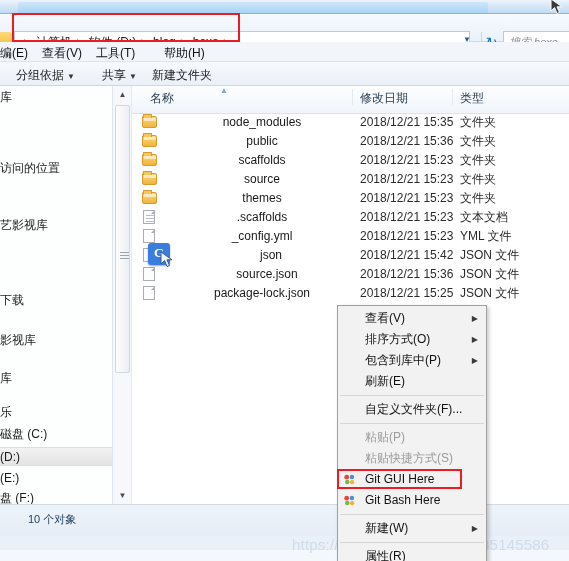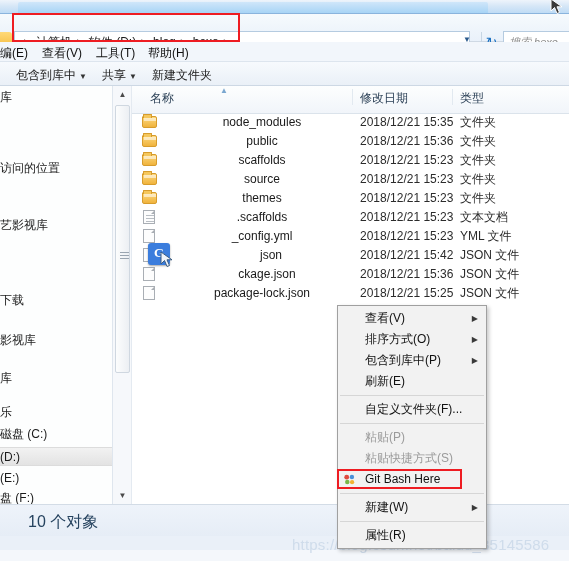--- a/index.html
+++ b/index.html
@@ -222,21 +222,21 @@
   }
   #gt-cursor { position:absolute; left:12px; top:8px; width:16px; height:18px; }
 
   
   #statusbar {
     position:absolute; left:0; top:504px; width:569px; height:32px;
     background:linear-gradient(to bottom,#eef3fa,#e6edf6);
     border-top:1px solid #d3dce6;
   }
   #statusbar span {
-    position:absolute; left:28px; top:7px; font-size:16px; color:#26435f;
+    position:absolute; left:28px; top:7px; font-size:11px; color:#26435f;
     white-space:nowrap;
   }
   #bottomedge {
     position:absolute; left:0; top:536px; width:569px; height:25px;
     background:#eaf0f8;
   }
   #bottomedge:after {
     content:""; position:absolute; left:0; top:14px; width:569px; height:11px;
     background:#f4f7fb;
   }
@@ -314,26 +314,26 @@
     <div id="searchbox">
       <span>搜索 hexo</span>
     </div>
   </div>
   <div id="redbox-crumb"></div>
 
   <div id="menubar">
     <span class="mi" style="left:0px">编(E)</span>
     <span class="mi" style="left:42px">查看(V)</span>
     <span class="mi" style="left:96px">工具(T)</span>
-    <span class="mi" style="left:148px">帮助(H)</span>
+    <span class="mi" style="left:164px">帮助(H)</span>
   </div>
 
   <div id="toolbar">
     <span class="tb" style="left:16px">
-      <span>包含到库中</span><span class="tb-caret">▼</span>
+      <span>分组依据</span><span class="tb-caret">▼</span>
     </span>
     <span class="tb" style="left:102px">
       <span>共享</span><span class="tb-caret">▼</span>
     </span>
     <span class="tb" style="left:152px">新建文件夹</span>
   </div>
 
   <div id="navpane">
     <div class="nav-item" style="top:2px">库</div>
     <div class="nav-item" style="top:73px">访问的位置</div>
@@ -432,21 +432,21 @@
           <i class="ic-doc"></i>
         </span>
       <span class="r-name" style="padding-left:18px">json</span>
       <span class="r-date">2018/12/21 15:42</span>
       <span class="r-type">JSON 文件</span>
     </div>
     <div class="row" style="top:179px">
       <span class="r-icon">
           <i class="ic-doc"></i>
         </span>
-      <span class="r-name" style="padding-left:10px">ckage.json</span>
+      <span class="r-name" style="padding-left:10px">source.json</span>
       <span class="r-date">2018/12/21 15:36</span>
       <span class="r-type">JSON 文件</span>
     </div>
     <div class="row" style="top:198px">
       <span class="r-icon">
           <i class="ic-doc"></i>
         </span>
       <span class="r-name">package-lock.json</span>
       <span class="r-date">2018/12/21 15:25</span>
       <span class="r-type">JSON 文件</span>
@@ -488,20 +488,29 @@
     <div class="cm-sep"></div>
     <div class="cm-item">
       <span>自定义文件夹(F)...</span>
     </div>
     <div class="cm-sep"></div>
     <div class="cm-item dim">
       <span>粘贴(P)</span>
     </div>
     <div class="cm-item dim">
       <span>粘贴快捷方式(S)</span>
+    </div>
+    <div class="cm-item">
+      <svg class="cm-gitico" viewBox="0 0 14 14">
+        <circle cx="4" cy="4.5" r="2.6" fill="#e04a3f"></circle>
+        <circle cx="9.6" cy="4.2" r="2.4" fill="#4a90d9"></circle>
+        <circle cx="4.6" cy="9.8" r="2.4" fill="#7ab648"></circle>
+        <circle cx="9.8" cy="9.9" r="2.3" fill="#f2b233"></circle>
+      </svg>
+      <span>Git GUI Here</span>
     </div>
     <div class="cm-item">
       <svg class="cm-gitico" viewBox="0 0 14 14">
         <circle cx="4" cy="4.5" r="2.6" fill="#e04a3f"></circle>
         <circle cx="9.6" cy="4.2" r="2.4" fill="#4a90d9"></circle>
         <circle cx="4.6" cy="9.8" r="2.4" fill="#7ab648"></circle>
         <circle cx="9.8" cy="9.9" r="2.3" fill="#f2b233"></circle>
       </svg>
       <span>Git Bash Here</span>
     </div>

